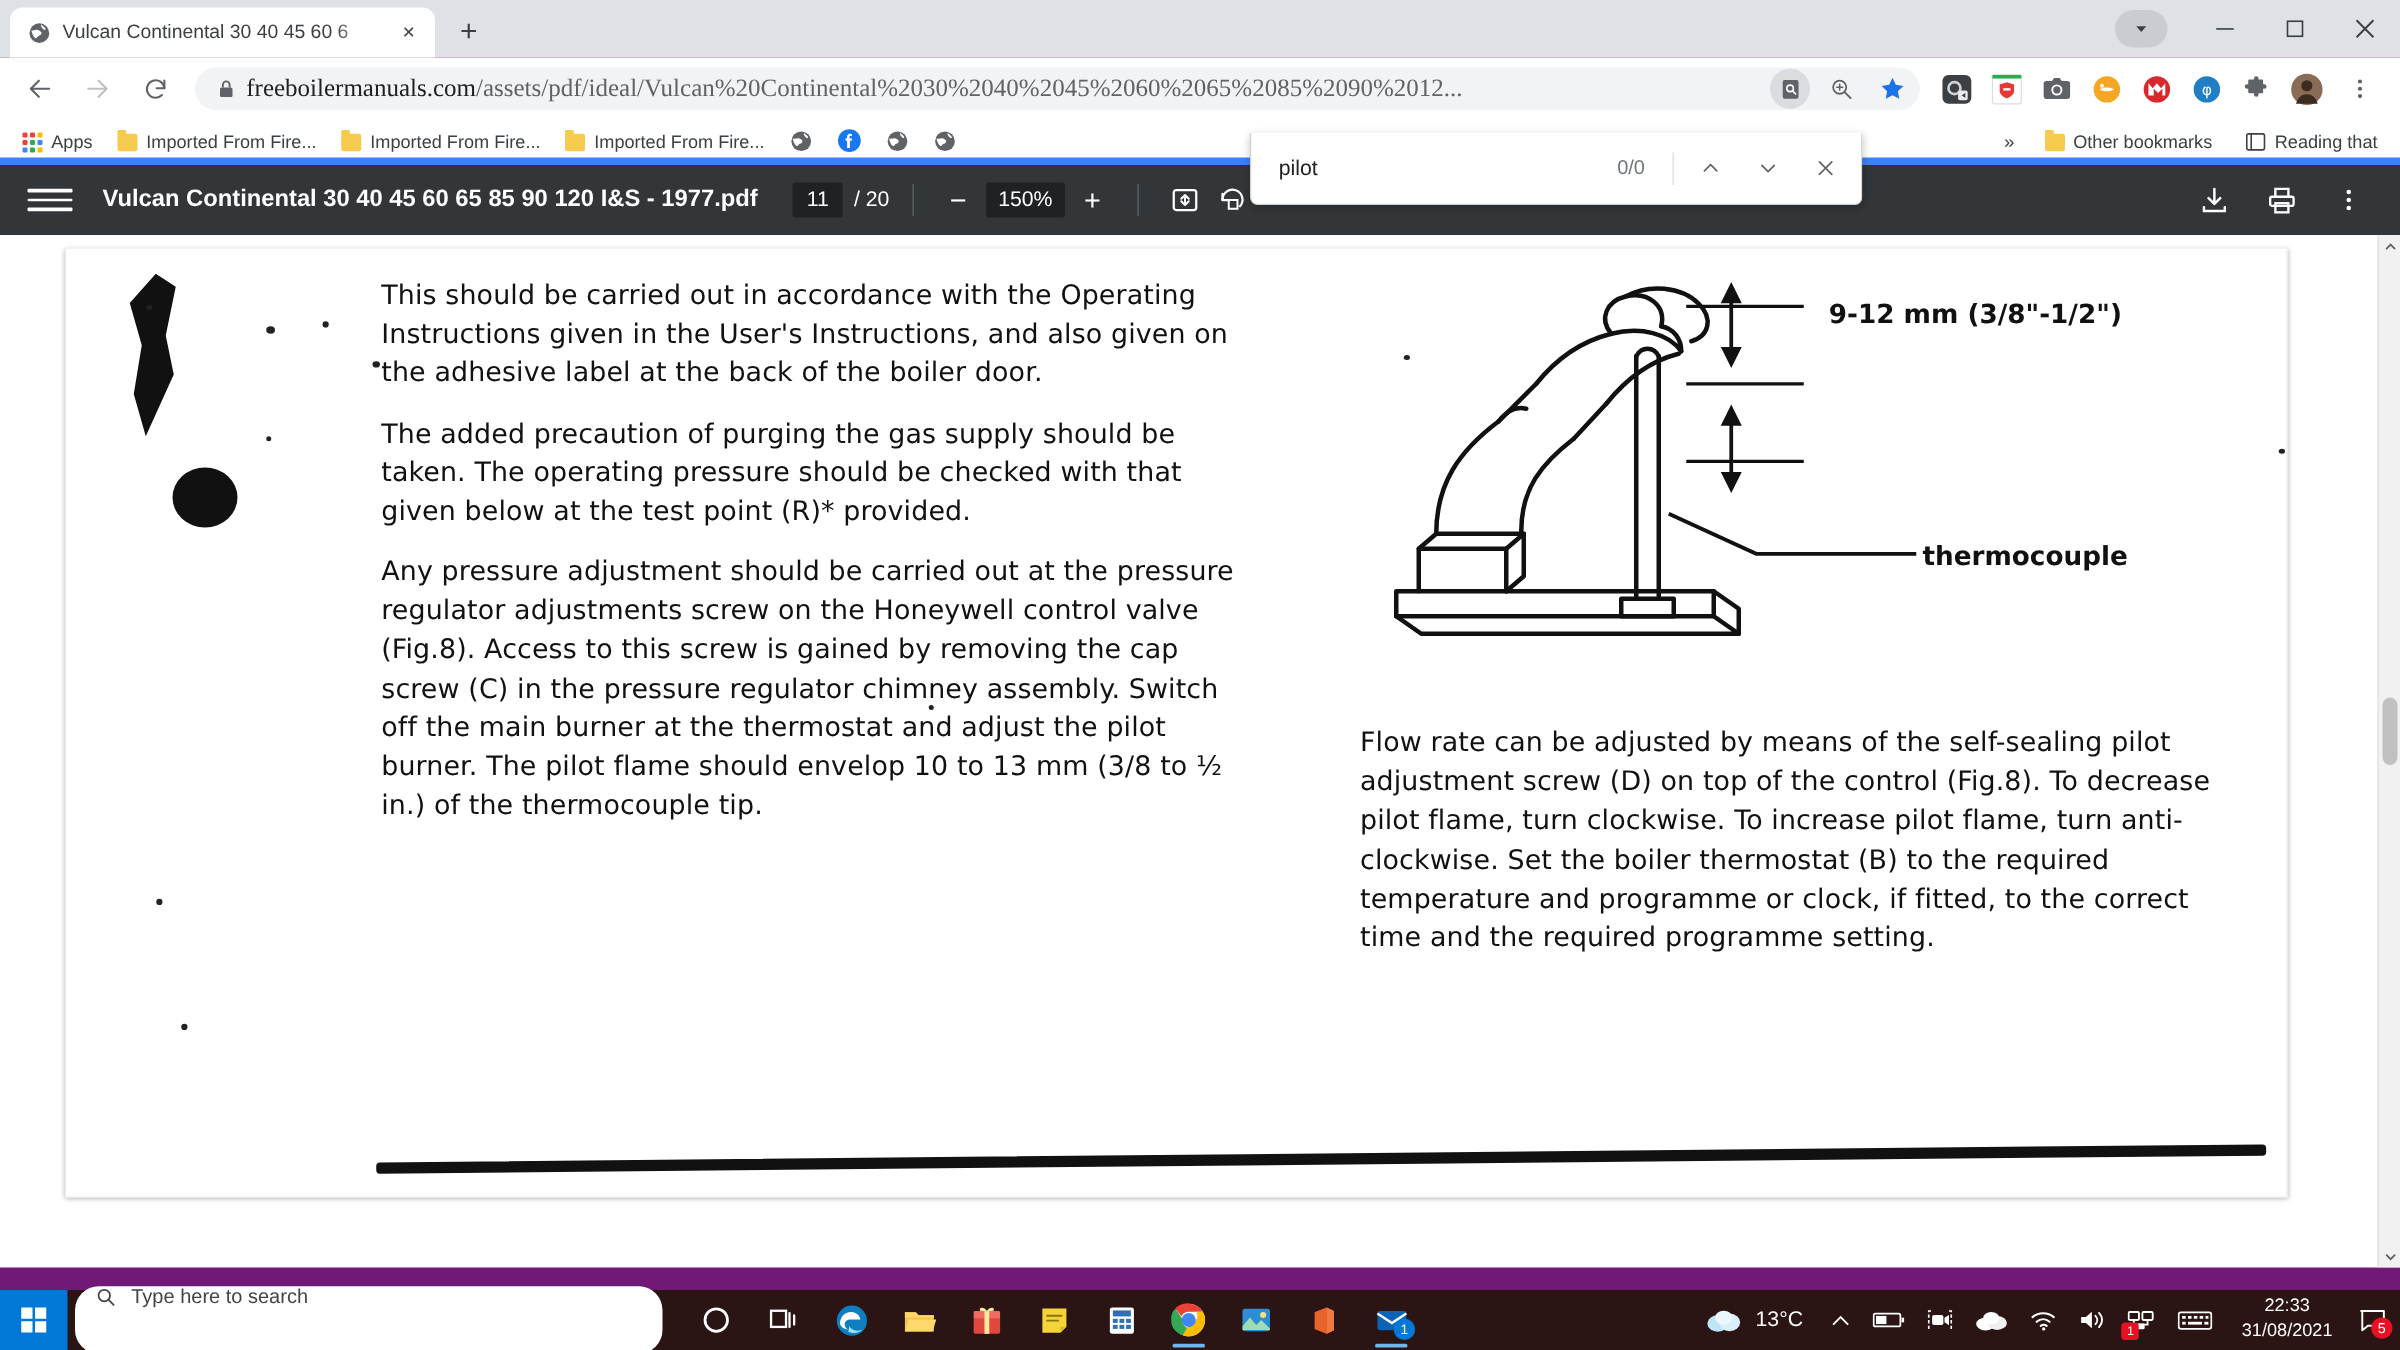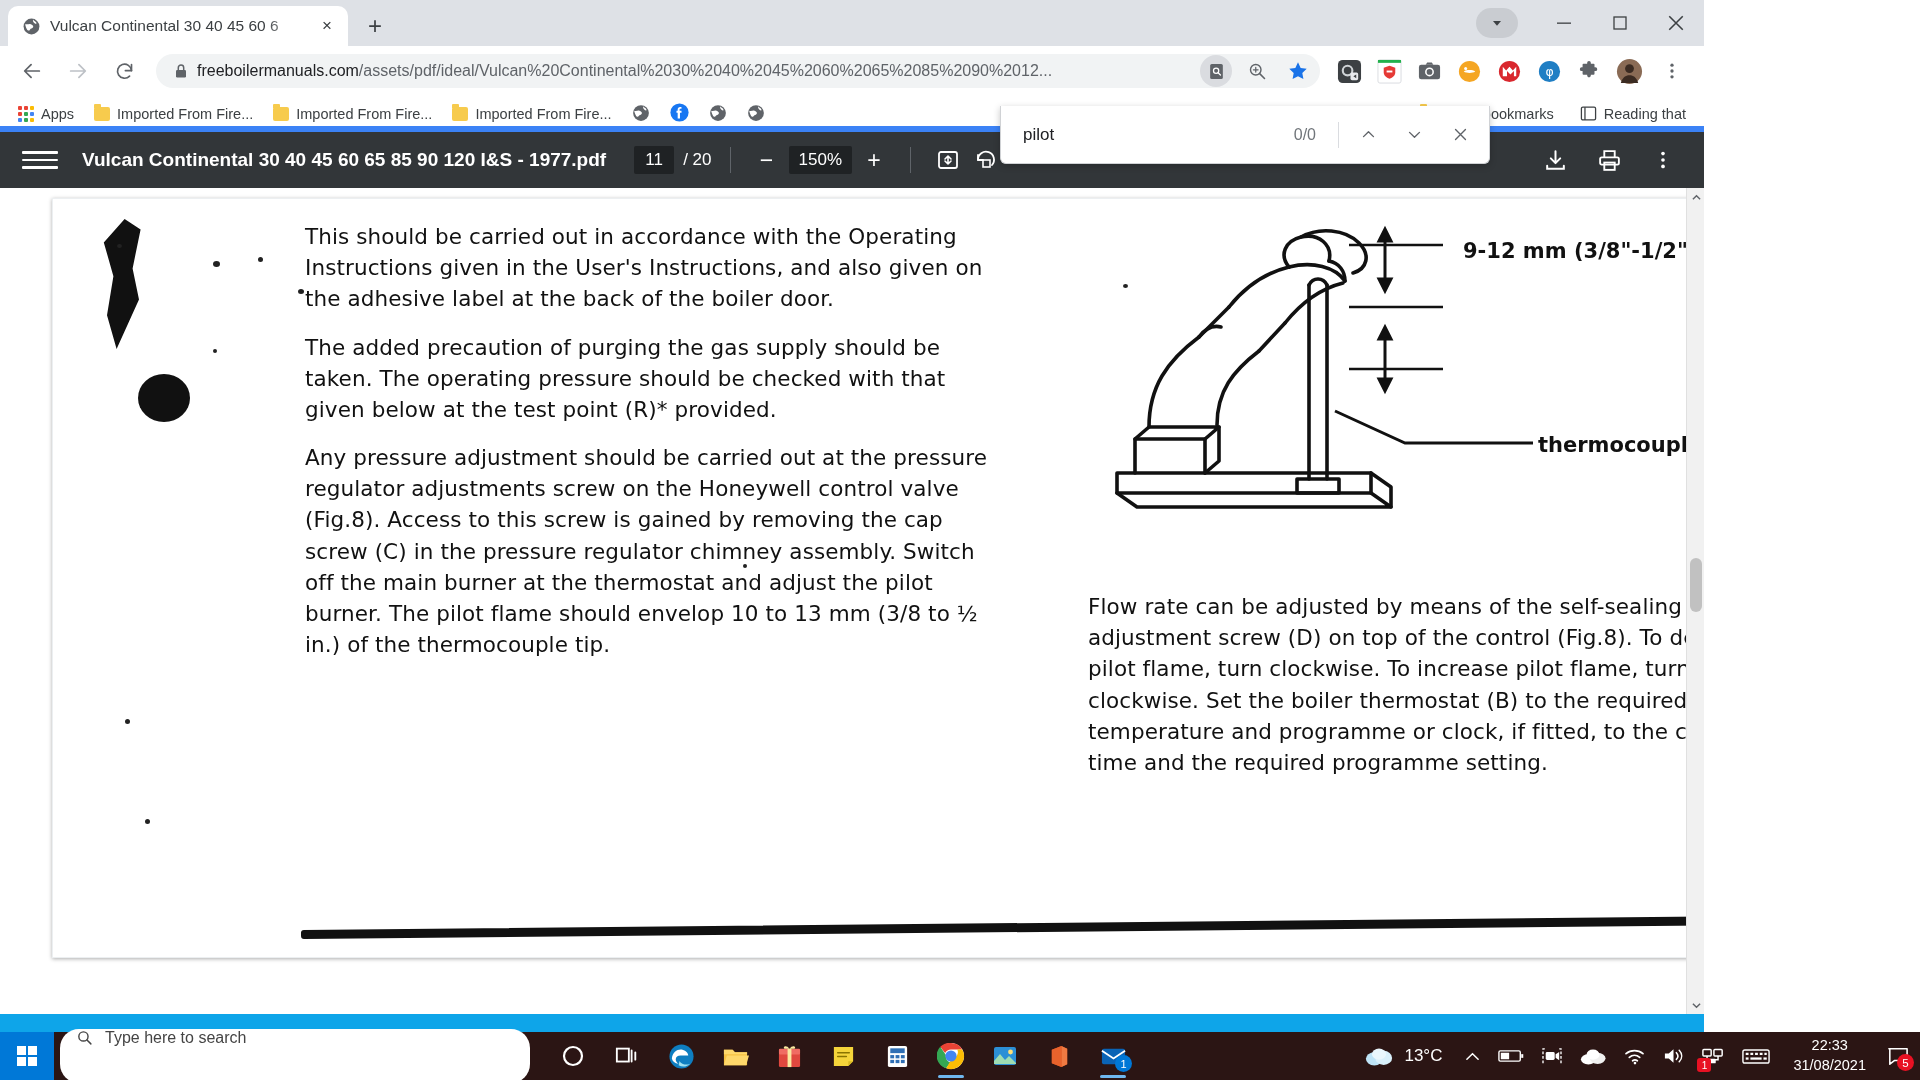--- a/index.html
+++ b/index.html
@@ -4,21 +4,21 @@
 <style>
   * { box-sizing: border-box; margin: 0; padding: 0; }
   html, body {
     width: 1920px; height: 1080px;
     overflow: hidden;
     font-family: "Liberation Sans", sans-serif;
     background: #fff;
   }
 
   
-  #browser { width: 1704px; height: 1032px; background: #0ea5e9; position: relative; }
+  #browser { width: 1920px; height: 1032px; background: #701a75; position: relative; }
 
   
   .tabstrip {
     height: 46px; background: #dee1e6;
     display: flex; align-items: flex-end; padding-left: 8px; position: relative;
   }
   .tab {
     height: 40px; width: 340px; background: #fff;
     border-radius: 10px 10px 0 0;
     display: flex; align-items: center; gap: 9px;
@@ -66,21 +66,21 @@
     display: flex; align-items: center; justify-content: center;
     color: #5f6368;
   }
   .nav-icon.disabled { color: #bdc1c6; }
   .omnibox {
     flex: 1; height: 34px; background: #f1f3f4; border-radius: 17px;
     display: flex; align-items: center; padding: 0 6px 0 14px; gap: 9px;
     margin: 0 6px;
   }
   .url-text {
-    flex: 1; font-size: 16px; color: #5f6368; white-space: nowrap; overflow: hidden;
+    flex: 1; font-size: 20px; color: #5f6368; white-space: nowrap; overflow: hidden; font-family: Liberation Serif, serif;
   }
   .url-text b { color: #202124; font-weight: 400; }
   .omni-btn {
     width: 32px; height: 32px; flex: 0 0 32px; border-radius: 50%;
     display: flex; align-items: center; justify-content: center; color: #5f6368;
   }
   .omni-btn.active { background: #dadce0; }
   .omni-btn.star { color: #1a73e8; }
   .ext-icon {
     width: 34px; height: 34px; flex: 0 0 34px;
@@ -655,21 +655,21 @@
             </g>
 
             <g stroke="#111" stroke-width="3" fill="none">
               <path d="M222 200 L292 232 L420 232"></path>
             </g>
           </svg>
           <div class="fig-label" style="left:350px;top:28px;">9-12 mm  (3/8"-1/2")</div>
           <div class="fig-label" style="left:425px;top:222px;">thermocouple</div>
         </div>
 
-        <div class="col-right" style="top:392px;">
+        <div class="col-right" style="top:380px;">
           <p>Flow rate can be adjusted by means of the self-sealing pilot adjustment screw (D) on top of the control (Fig.8). To decrease pilot flame, turn clockwise. To increase pilot flame, turn anti-clockwise. Set the boiler thermostat (B) to the required temperature and programme or clock, if fitted, to the correct time and the required programme setting.</p>
         </div>
 
         <div class="bottom-smudge"></div>
       </div>
     </div>
 
     <div class="vscroll">
       <div class="vscroll-up">
         <svg width="9" height="9" viewBox="0 0 10 10">

